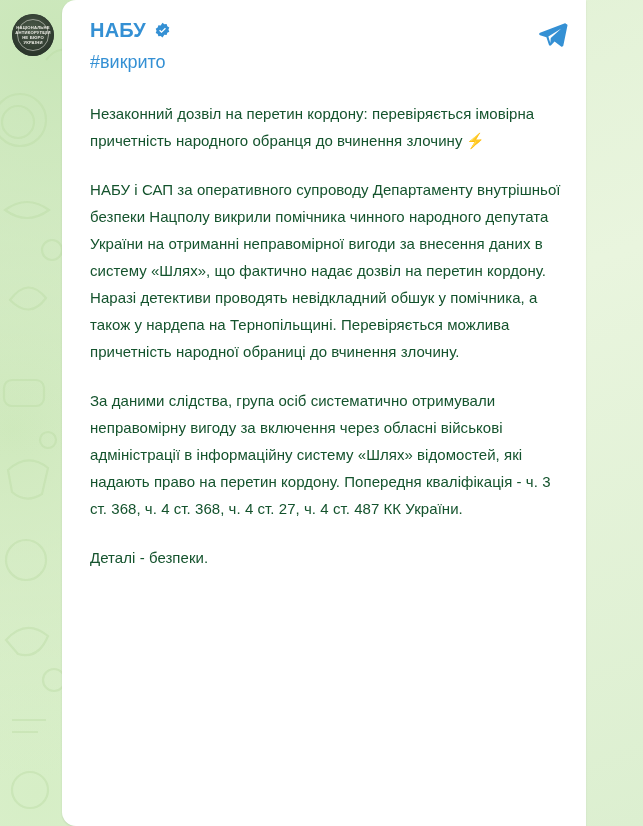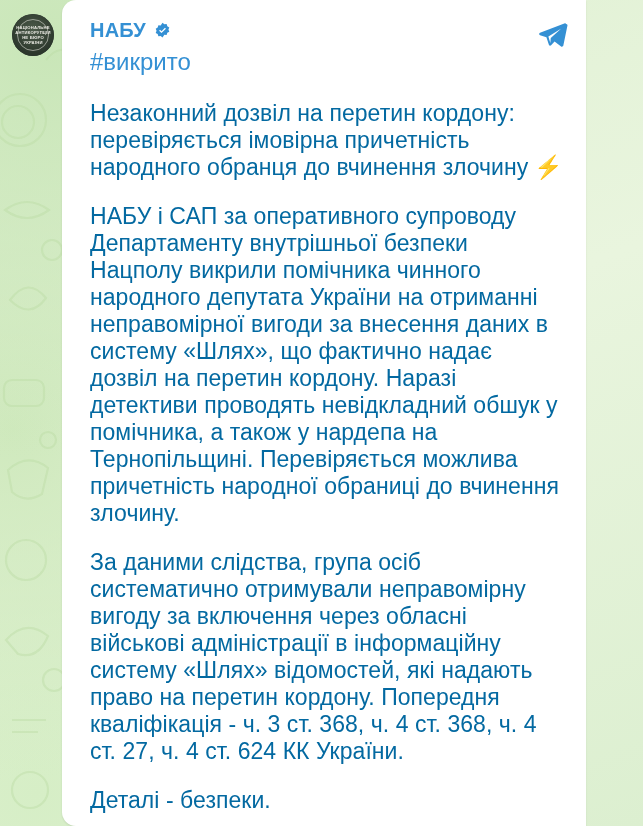--- a/index.html
+++ b/index.html
@@ -117,32 +117,32 @@
   .telegram-icon {
     position: absolute;
     right: -4px;
     top: 2px;
     width: 30px;
     height: 30px;
   }
 
   .hashtag {
     color: #3490d4;
-    font-size: 24px;
+    font-size: 18px;
     line-height: 24px;
     margin: 6px 0 0 0;
     display: inline-block;
   }
 
   
   .body-text p {
     margin: 22px 0 0 0;
-    font-size: 23px;
+    font-size: 15px;
     line-height: 27px;
-    color: #0369a1;
+    color: #14532d;
     letter-spacing: .05px;
   }
   .body-text p:first-child {
     margin-top: 26px;
   }
 </style>
 </head>
 <body>
 
 <div class="wallpaper"></div>
@@ -187,17 +187,17 @@
     </svg>
   </div>
 
   <div>
     <span class="hashtag">#викрито</span>
   </div>
 
   <div class="body-text">
     <p>Незаконний дозвіл на перетин кордону: перевіряється імовірна причетність народного обранця до вчинення злочину ⚡</p>
     <p>НАБУ і САП за оперативного супроводу Департаменту внутрішньої безпеки Нацполу викрили помічника чинного народного депутата України на отриманні неправомірної вигоди за внесення даних в систему «Шлях», що фактично надає дозвіл на перетин кордону. Наразі детективи проводять невідкладний обшук у помічника, а також у нардепа на Тернопільщині. Перевіряється можлива причетність народної обраниці до вчинення злочину.</p>
-    <p>За даними слідства, група осіб систематично отримували неправомірну вигоду за включення через обласні військові адміністрації в інформаційну систему «Шлях» відомостей, які надають право на перетин кордону. Попередня кваліфікація - ч. 3 ст. 368, ч. 4 ст. 368, ч. 4 ст. 27, ч. 4 ст. 624 КК України.</p>
+    <p>За даними слідства, група осіб систематично отримували неправомірну вигоду за включення через обласні військові адміністрації в інформаційну систему «Шлях» відомостей, які надають право на перетин кордону. Попередня кваліфікація - ч. 3 ст. 368, ч. 4 ст. 368, ч. 4 ст. 27, ч. 4 ст. 487 КК України.</p>
     <p>Деталі - безпеки.</p>
   </div>
 
 </div>
 
 </body></html>

